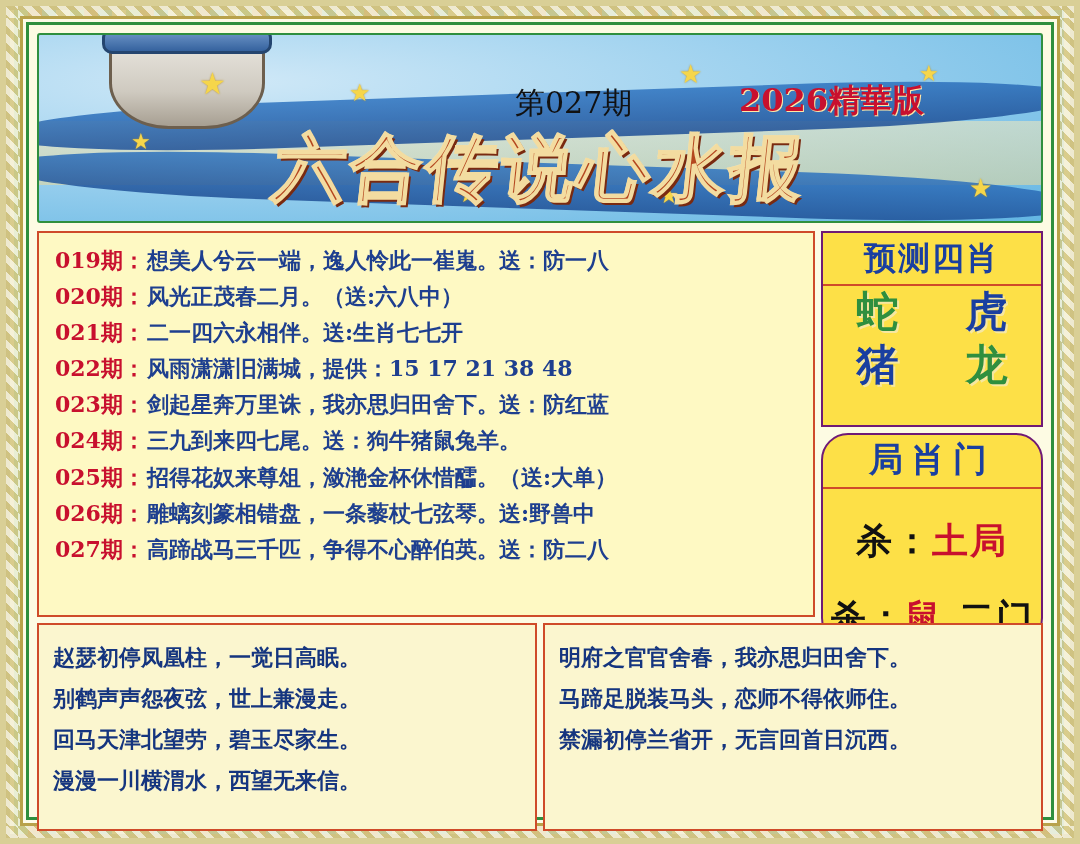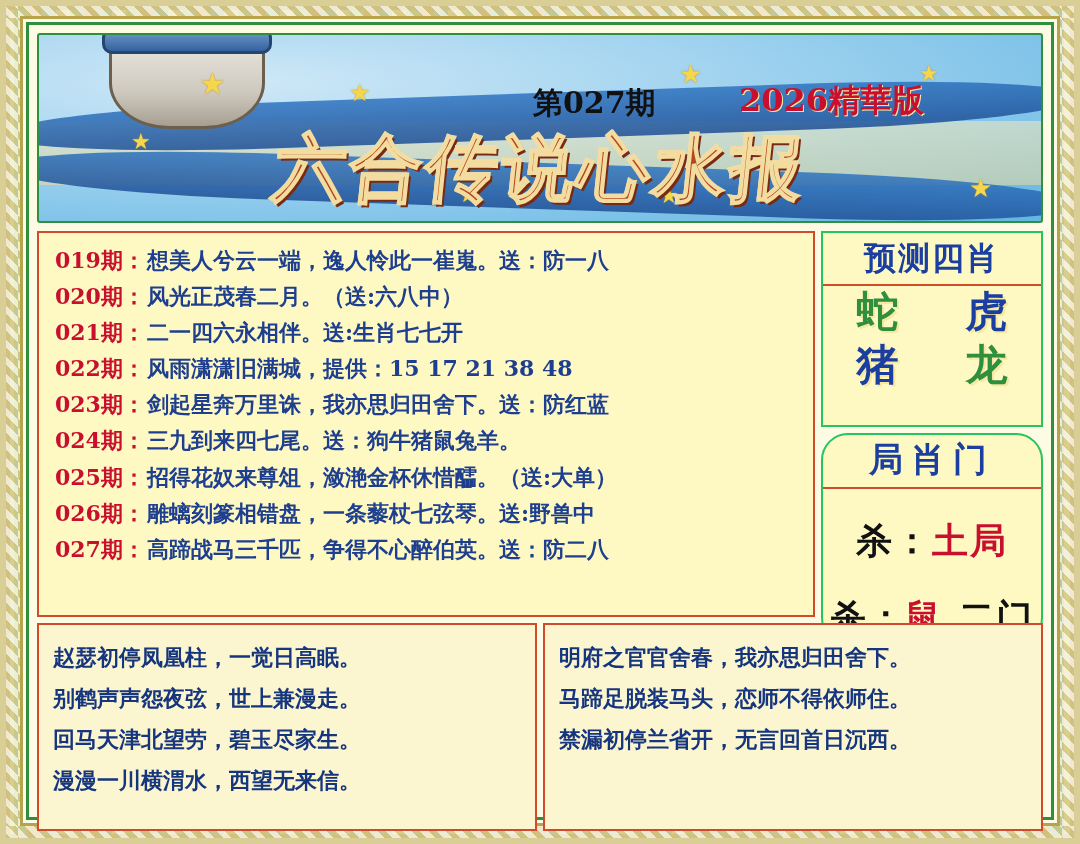--- a/index.html
+++ b/index.html
@@ -117,24 +117,24 @@
     letter-spacing: 4px;
     color: #b4471f;
     -webkit-text-stroke: 2px #f3dca0;
     text-shadow:
       3px 3px 0 #7a2a10,
       -1px -1px 0 #f6e3ae;
     transform: skewX(-6deg);
   }
   .mh-issue {
     position: absolute;
-    left: 494px; top: 48px;
+    left: 476px; top: 48px;
     font-family: "DejaVu Serif", "Liberation Serif", serif;
     font-size: 30px;
-    font-weight: bold;
+    font-weight: normal;
     color: #111;
   }
   .mh-edition {
     position: absolute;
     left: 700px; top: 44px;
     font-family: "DejaVu Serif", "Liberation Serif", serif;
     font-size: 32px;
     font-weight: bold;
     color: #c8102e;
     text-shadow: 1px 1px 0 #ffe9a8;
@@ -173,22 +173,22 @@
     font-weight: bold;
   }
 
   .right-col {
     flex: 0 0 222px;
     display: flex;
     flex-direction: column;
     gap: 6px;
   }
   .panel {
-    border: 2px solid #22c55e;
-    background: #fef9c3;
+    border: 2px solid #701a75;
+    background: #fde047;
     box-sizing: border-box;
   }
   .panel-pred {
     flex: 0 0 196px;
     padding: 4px 0 0 0;
     text-align: center;
   }
   .pred-title {
     font-family: "DejaVu Serif", "Liberation Serif", serif;
     font-size: 32px;

